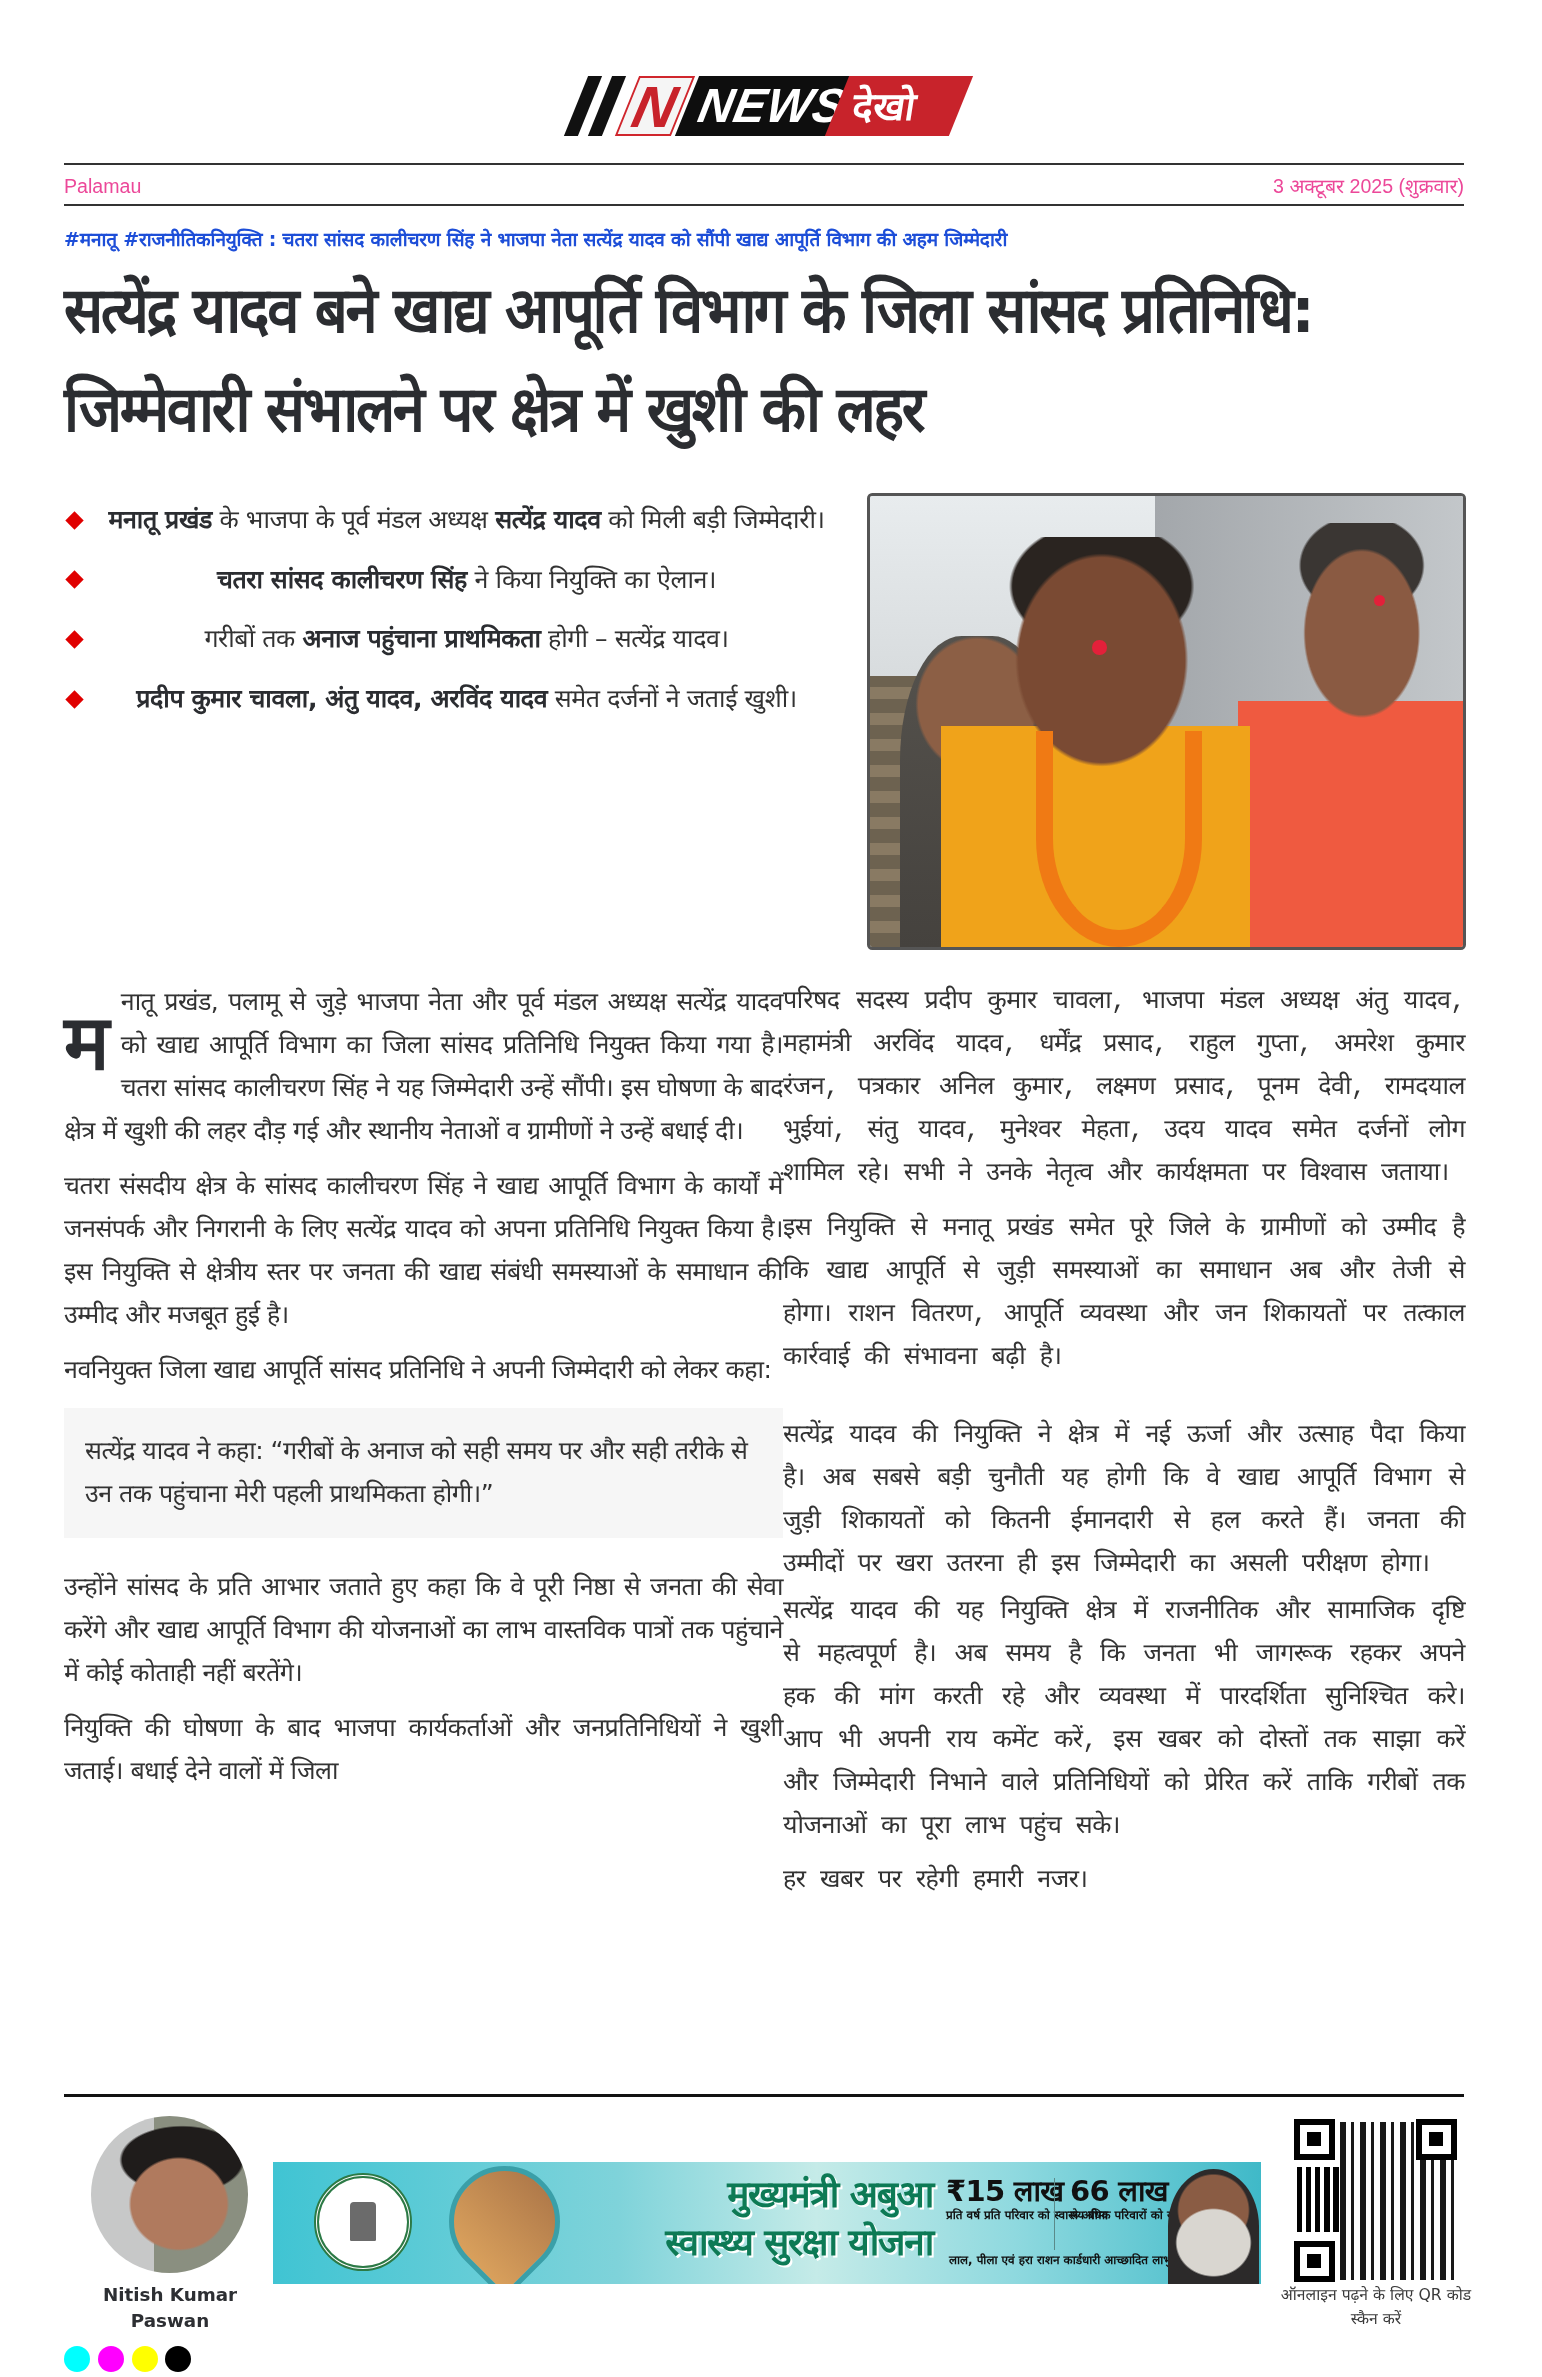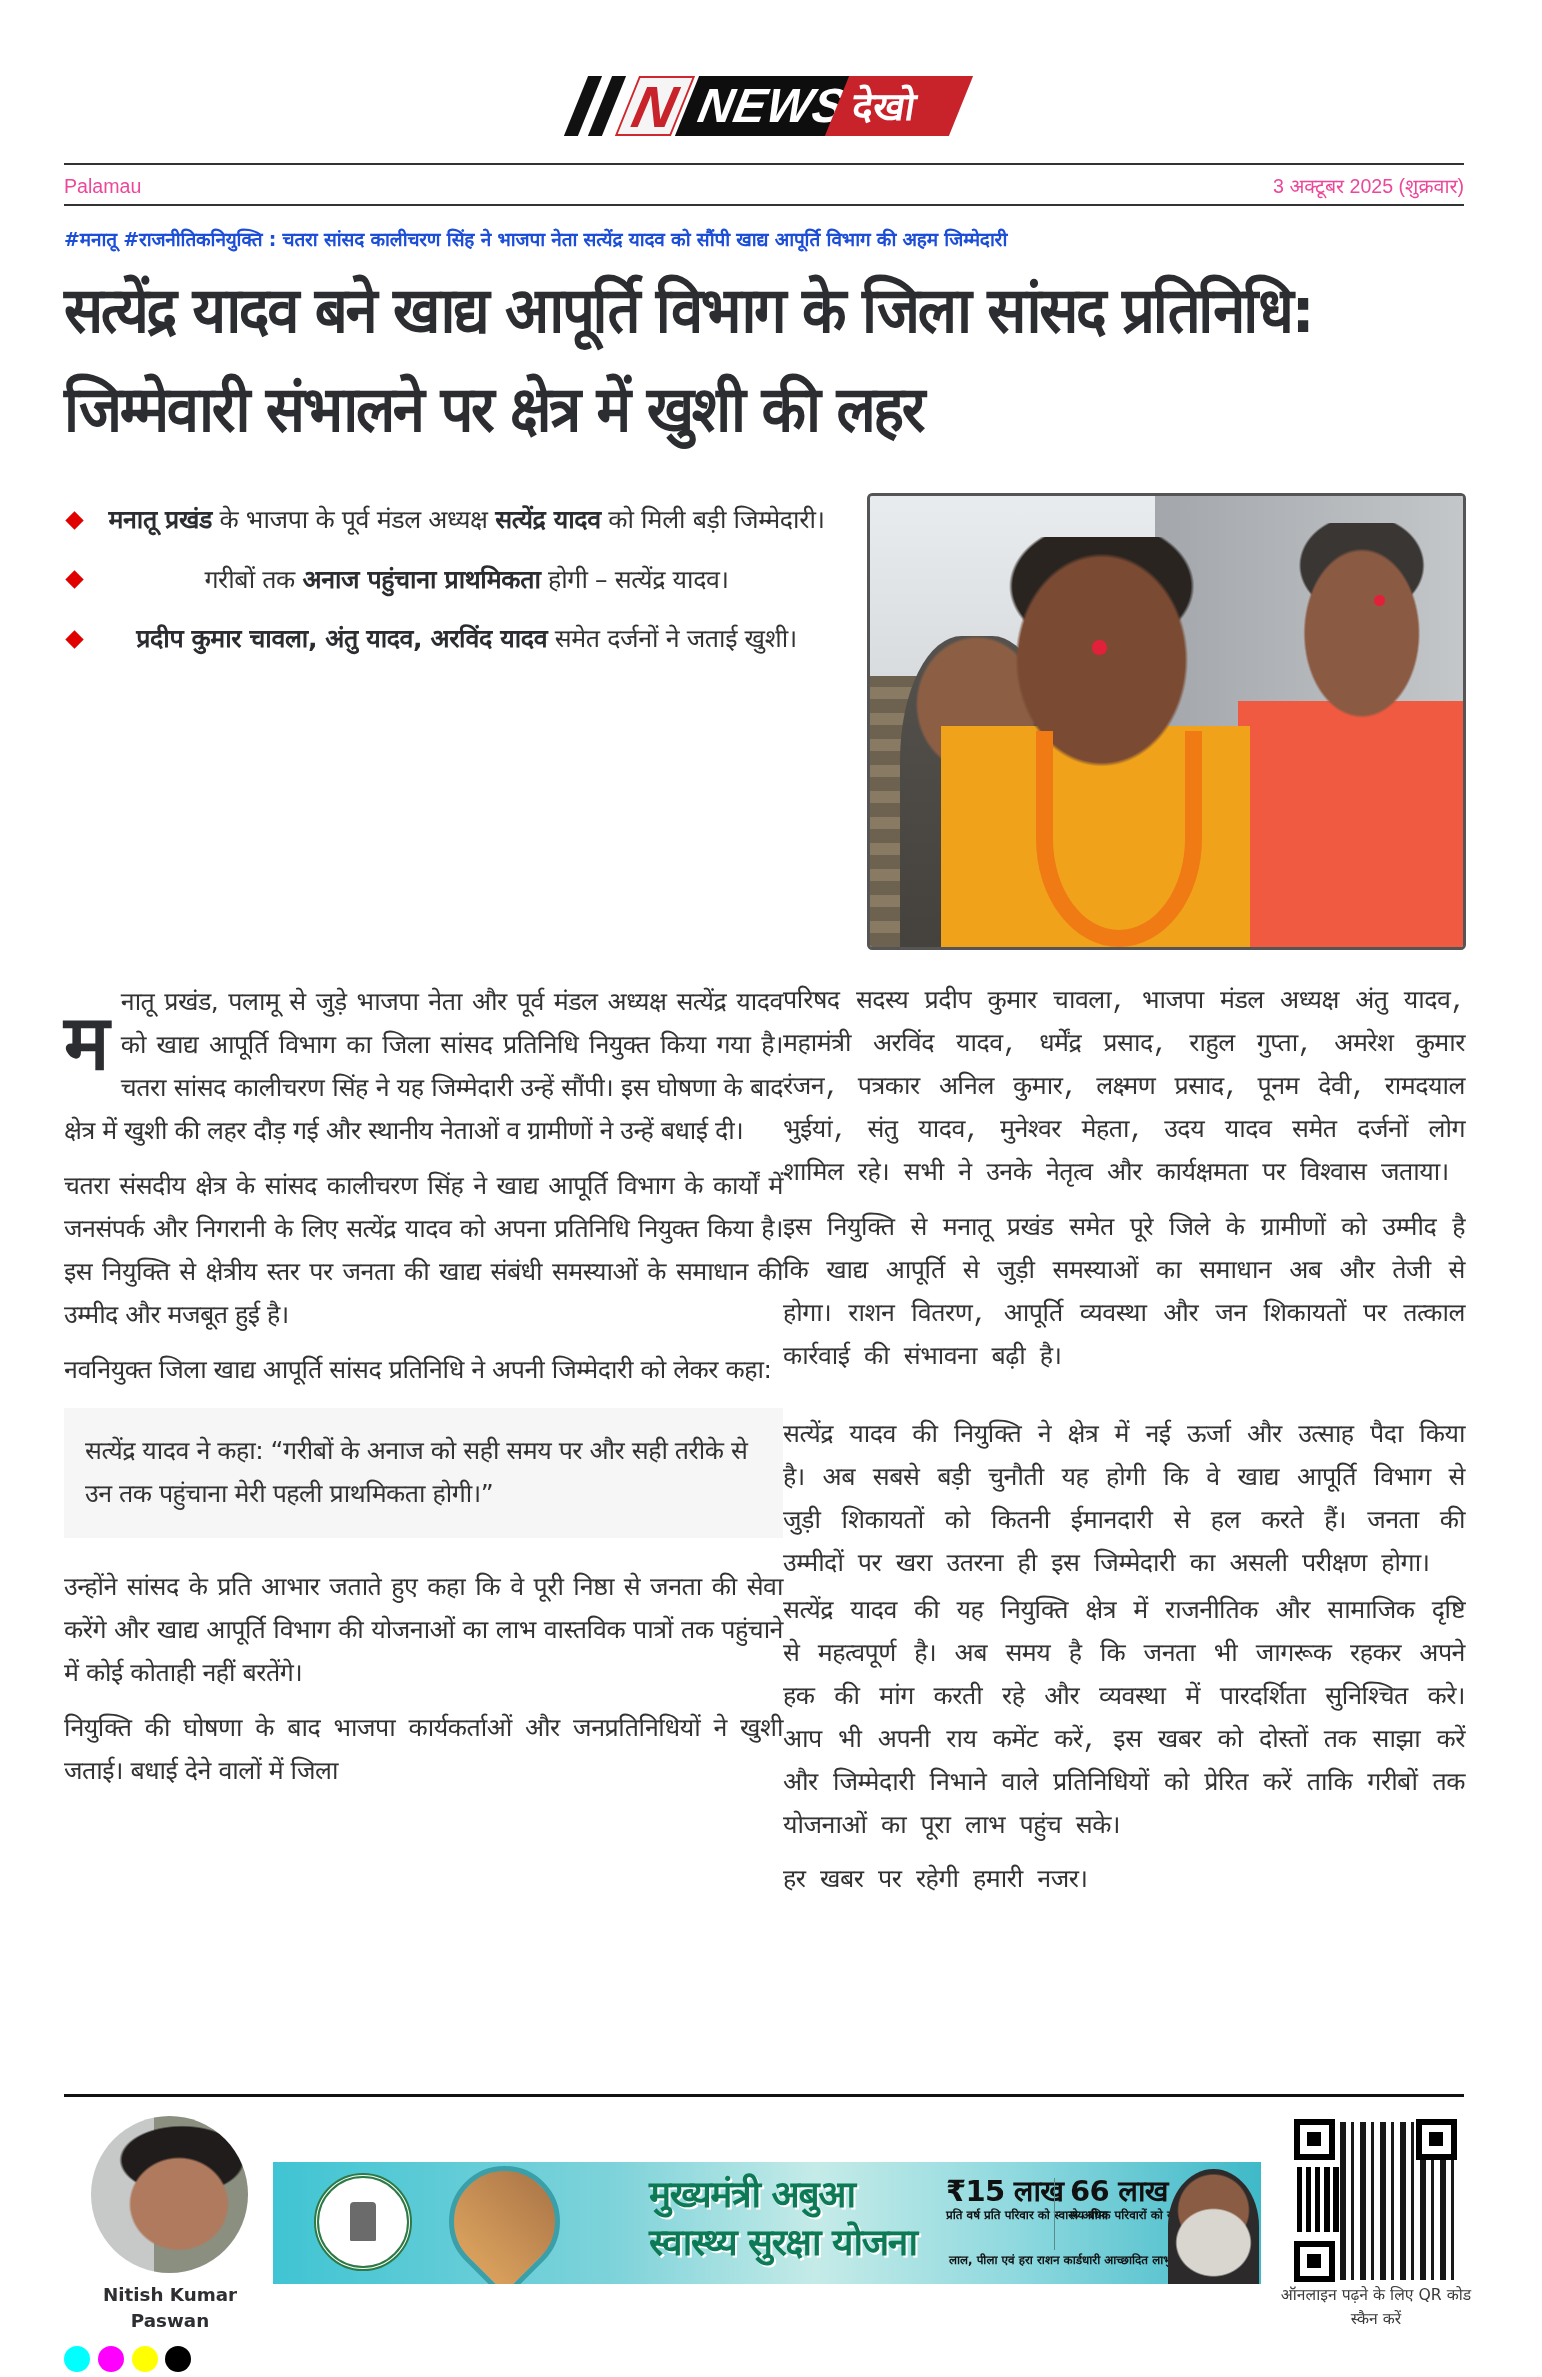--- a/index.html
+++ b/index.html
@@ -64,21 +64,21 @@
     .rule.r3 { top: 2094px; height: 3.3px; background: #111; }
     .avatar { position: absolute; left: 91px; top: 2116px; width: 157px; height: 157px; border-radius: 50%; overflow: hidden; background: radial-gradient(ellipse 32% 30% at 56% 56%, #b07a5e 0 95%, transparent 100%), radial-gradient(ellipse 40% 22% at 58% 28%, #1f1c1b 0 95%, transparent 100%), linear-gradient(90deg, #c7c8c8 0 40%, #8a8f80 40% 100%); }
     .author { position: absolute; left: 72px; top: 2282px; width: 196px; text-align: center; font: 700 18.3px/26px "DejaVu Sans", sans-serif; color: #2d2f33; }
     .cmyk { position: absolute; left: 64px; top: 2346px; height: 26px; }
     .cmyk span { display: inline-block; width: 26px; height: 26px; border-radius: 50%; margin-right: 7.8px; }
 
     .banner { position: absolute; left: 273px; top: 2162px; width: 988px; height: 122px; background: linear-gradient(90deg, #40c4d3 0%, #7fd3da 35%, #c5ebe8 55%, #8fd9df 75%, #3fb9c8 100%); overflow: hidden; }
     .banner .emblem { position: absolute; left: 41px; top: 10.5px; width: 98px; height: 98px; border-radius: 50%; background: #fff; border: 5.2px double #2c7a46; }
     .banner .emblem i { position: absolute; left: 50%; top: 50%; width: 26px; height: 39px; margin: -19.6px 0 0 -13px; background: #6b6b6b; border-radius: 3.9px 3.9px 1.3px 1.3px; }
     .banner .heart { position: absolute; left: 176px; top: 3.9px; width: 111px; height: 111px; border: 5.2px solid #3a9fa8; border-radius: 50% 50% 10% 50%; transform: rotate(45deg); background: linear-gradient(#b07a4a, #d9a05c); }
-    .banner .title { position: absolute; left: 376px; top: 9.1px; width: 301px; text-align: left; font: 900 37px/48px "DejaVu Sans", sans-serif; color: #0d7a55; letter-spacing: -1.3px; text-shadow: 2px 2px 0 #fff; }
+    .banner .title { position: absolute; left: 359px; top: 9.1px; width: 301px; text-align: right; font: 900 37px/48px "DejaVu Sans", sans-serif; color: #0d7a55; letter-spacing: -1.3px; text-shadow: 2px 2px 0 #fff; }
     .banner .stat { position: absolute; top: 11.8px; font: 900 29px/34px "DejaVu Sans", sans-serif; color: #111; letter-spacing: -0.7px; }
     .banner .stat small { display: block; font: 700 11.8px/15.7px "DejaVu Sans", sans-serif; letter-spacing: 0; }
     .banner .stat.s1 { left: 673px; }
     .banner .stat.s2 { left: 797px; }
     .banner .divider { position: absolute; left: 781px; top: 15.7px; width: 1.3px; height: 72px; background: #5a8a8a; }
     .banner .foot { position: absolute; left: 673px; top: 91px; width: 248px; text-align: center; font: 700 11.8px/14.4px "DejaVu Sans", sans-serif; color: #111; }
     .banner .cm { position: absolute; left: 895px; top: 6.5px; width: 91px; height: 115px; border-radius: 50% 50% 0 0; background: radial-gradient(ellipse 42% 30% at 50% 64%, #d9d6d0 0 95%, transparent 100%), radial-gradient(ellipse 40% 32% at 50% 36%, #8a5c44 0 95%, transparent 100%), #2c2a2a; }
 
     .qr { position: absolute; left: 1294px; top: 2119px; width: 163px; height: 163px; background: #fff; }
     .qr .finder { position: absolute; width: 41px; height: 41px; border: 6.5px solid #000; background: #fff; }
@@ -117,20 +117,21 @@
   <span class="loc">Palamau</span>
   <span class="date">3 अक्टूबर 2025 (शुक्रवार)</span>
 </div>
 <div class="rule r2"></div>
 
 <div class="kicker">#मनातू #राजनीतिकनियुक्ति : चतरा सांसद कालीचरण सिंह ने भाजपा नेता सत्येंद्र यादव को सौंपी खाद्य आपूर्ति विभाग की अहम जिम्मेदारी</div>
 <h1 class="headline">सत्येंद्र यादव बने खाद्य आपूर्ति विभाग के जिला सांसद प्रतिनिधि: जिम्मेवारी संभालने पर क्षेत्र में खुशी की लहर</h1>
 
 <ul class="highlights">
   <li><span class="diamond" style="background: rgb(224, 0, 0);"></span><b>मनातू प्रखंड</b><span> के भाजपा के पूर्व मंडल अध्यक्ष </span><b>सत्येंद्र यादव</b><span> को मिली बड़ी जिम्मेदारी।</span></li>
+  <li><span class="diamond" style="background: rgb(224, 0, 0);"></span><b>चतरा सांसद कालीचरण सिंह</b><span> ने किया नियुक्ति का ऐलान।</span></li>
   <li><span class="diamond" style="background: rgb(224, 0, 0);"></span><span>गरीबों तक </span><b>अनाज पहुंचाना प्राथमिकता</b><span> होगी – सत्येंद्र यादव।</span></li>
   <li><span class="diamond" style="background: rgb(224, 0, 0);"></span><b>प्रदीप कुमार चावला, अंतु यादव, अरविंद यादव</b><span> समेत दर्जनों ने जताई खुशी।</span></li>
 </ul>
 
 <figure class="photo" title="सत्येंद्र यादव गेंदे की माला पहने, साथ में भाजपा कार्यकर्ता">
   <div class="sky"></div>
   <div class="building"></div>
   <div class="wall"></div>
   <div class="man-left"></div>
   <div class="man-right"></div>

